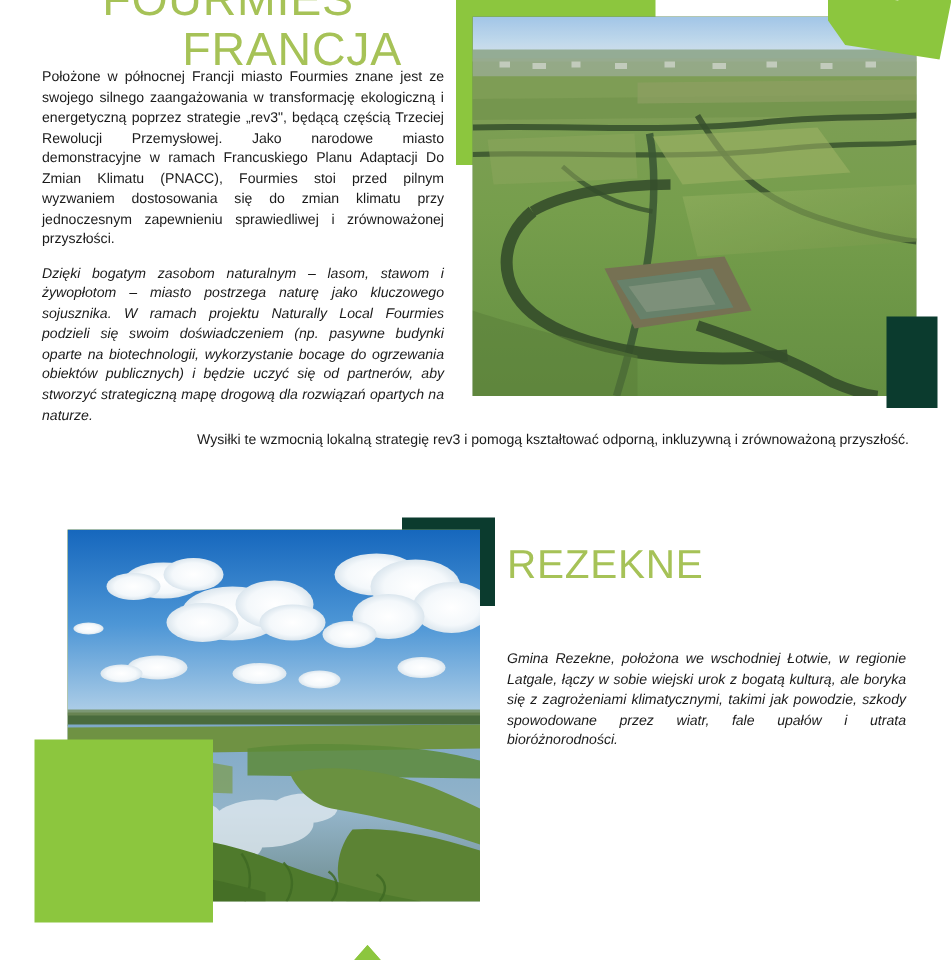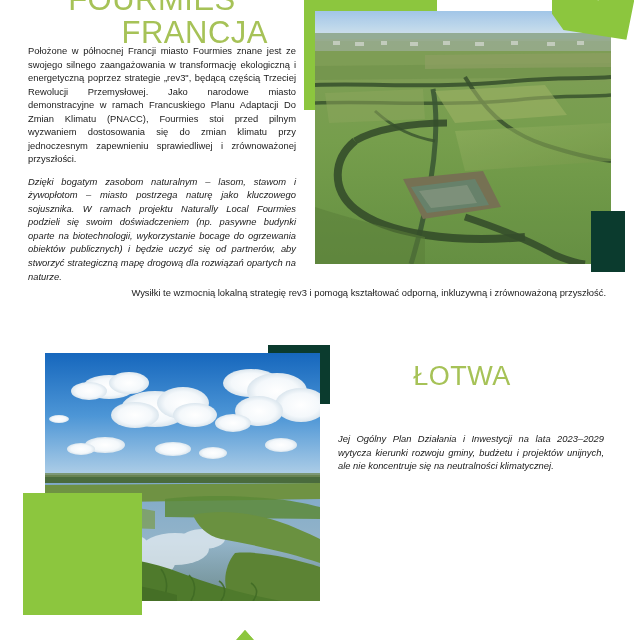--- a/index.html
+++ b/index.html
@@ -322,20 +322,20 @@
   <div class="shape block-lightgreen-bottom"></div>
 
   <div class="shape chevron-bottom">
     <svg viewBox="0 0 96 64" aria-hidden="true">
       <path d="M4 64 L48 14 L92 64 L70 64 L48 38 L26 64 Z" fill="#8CC63E"></path>
       <path d="M4 64 L48 14 L92 64 Z" fill="#8CC63E"></path>
     </svg>
   </div>
 
   <div class="headline headline-rezekne">
-    <span class="l2">ŁOTWA</span>
+    <span class="l1">REZEKNE</span>
   </div>
 
   <div class="body-col col-rezekne">
-    <p>Jej Ogólny Plan Działania i Inwestycji na lata 2023–2029 wytycza kierunki rozwoju gminy, budżetu i projektów unijnych, ale nie koncentruje się na neutralności klimatycznej.</p>
+    <p>Gmina Rezekne, położona we wschodniej Łotwie, w regionie Latgale, łączy w sobie wiejski urok z bogatą kulturą, ale boryka się z zagrożeniami klimatycznymi, takimi jak powodzie, szkody spowodowane przez wiatr, fale upałów i utrata bioróżnorodności.</p>
   </div>
 
 </div>
 
 </body></html>

